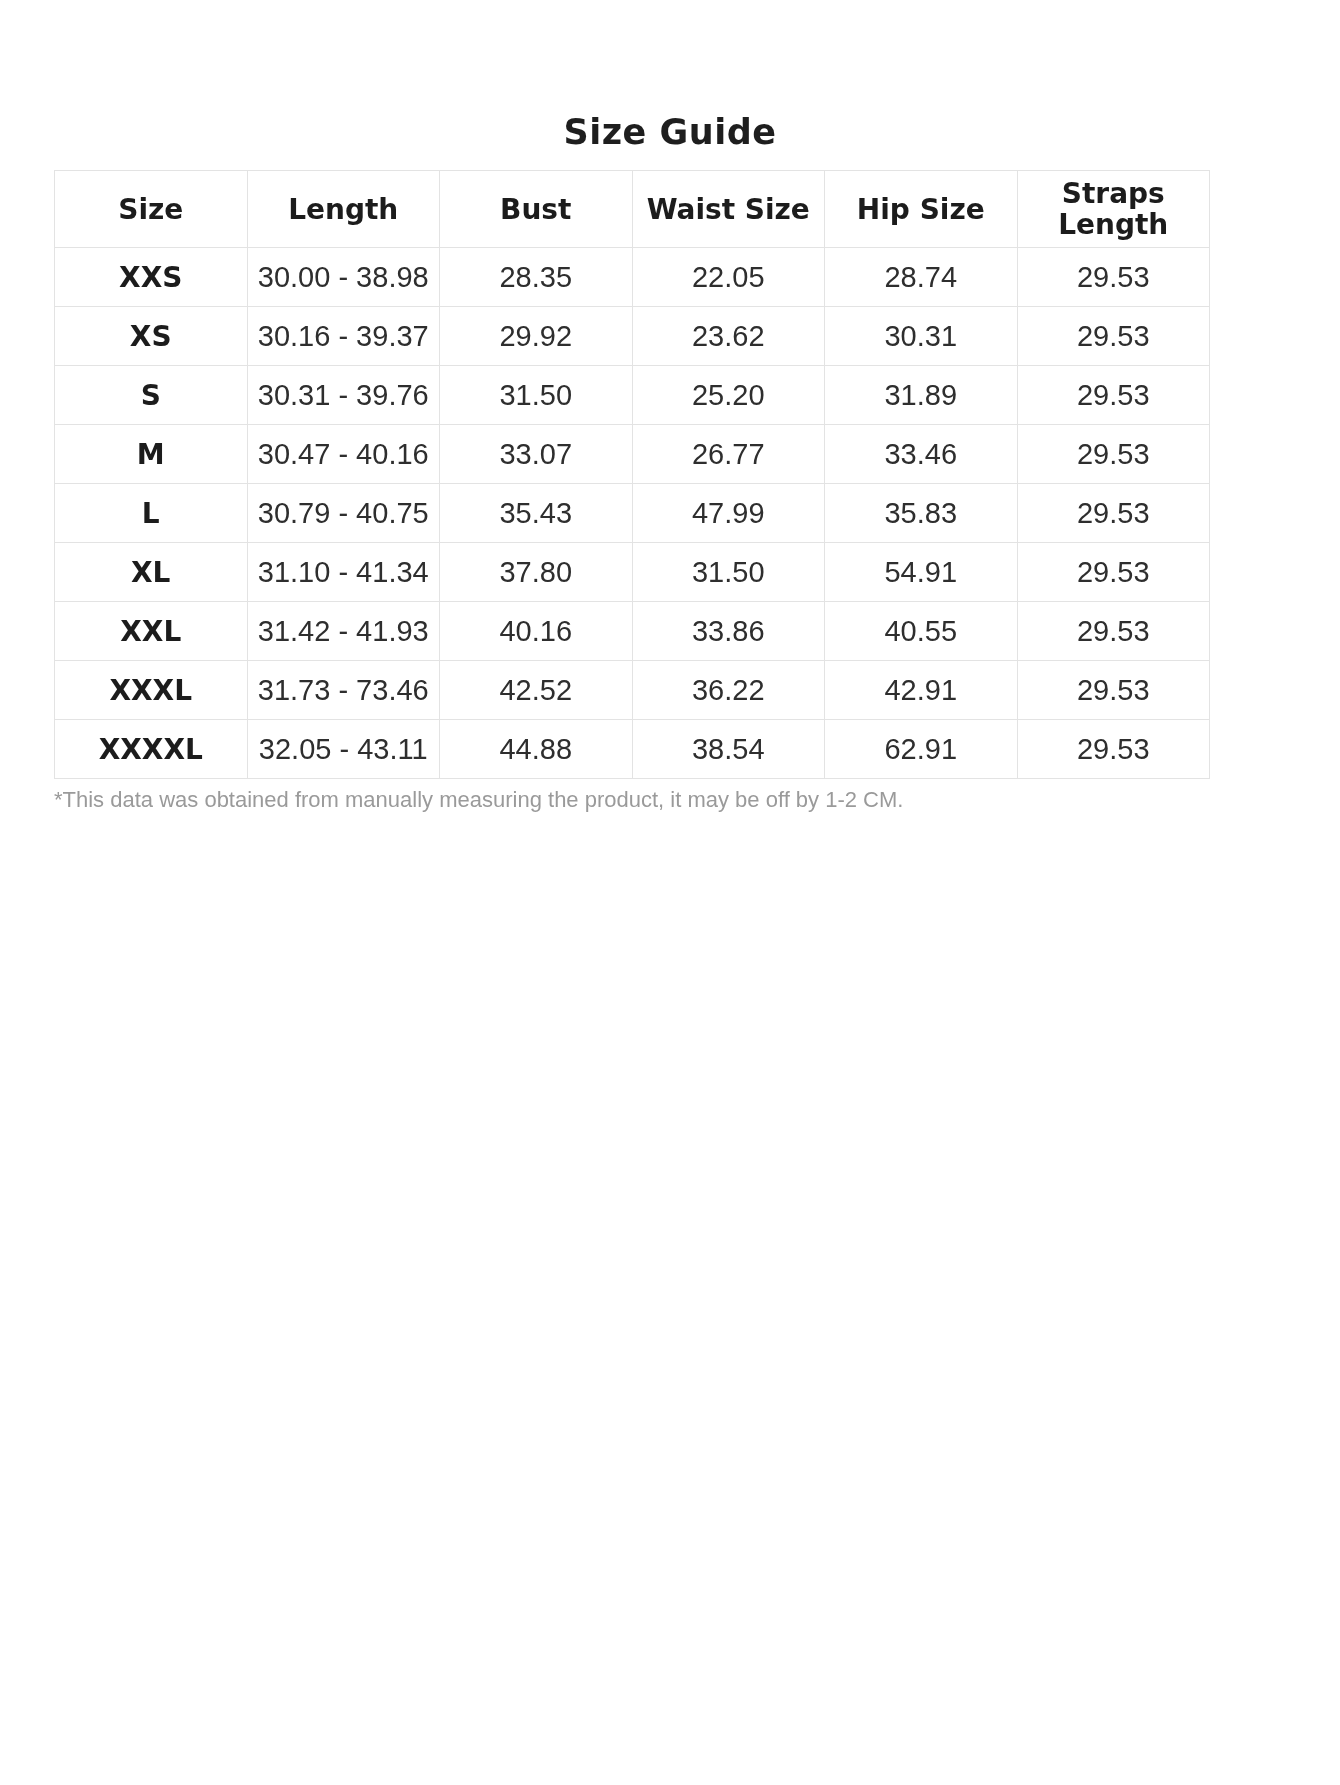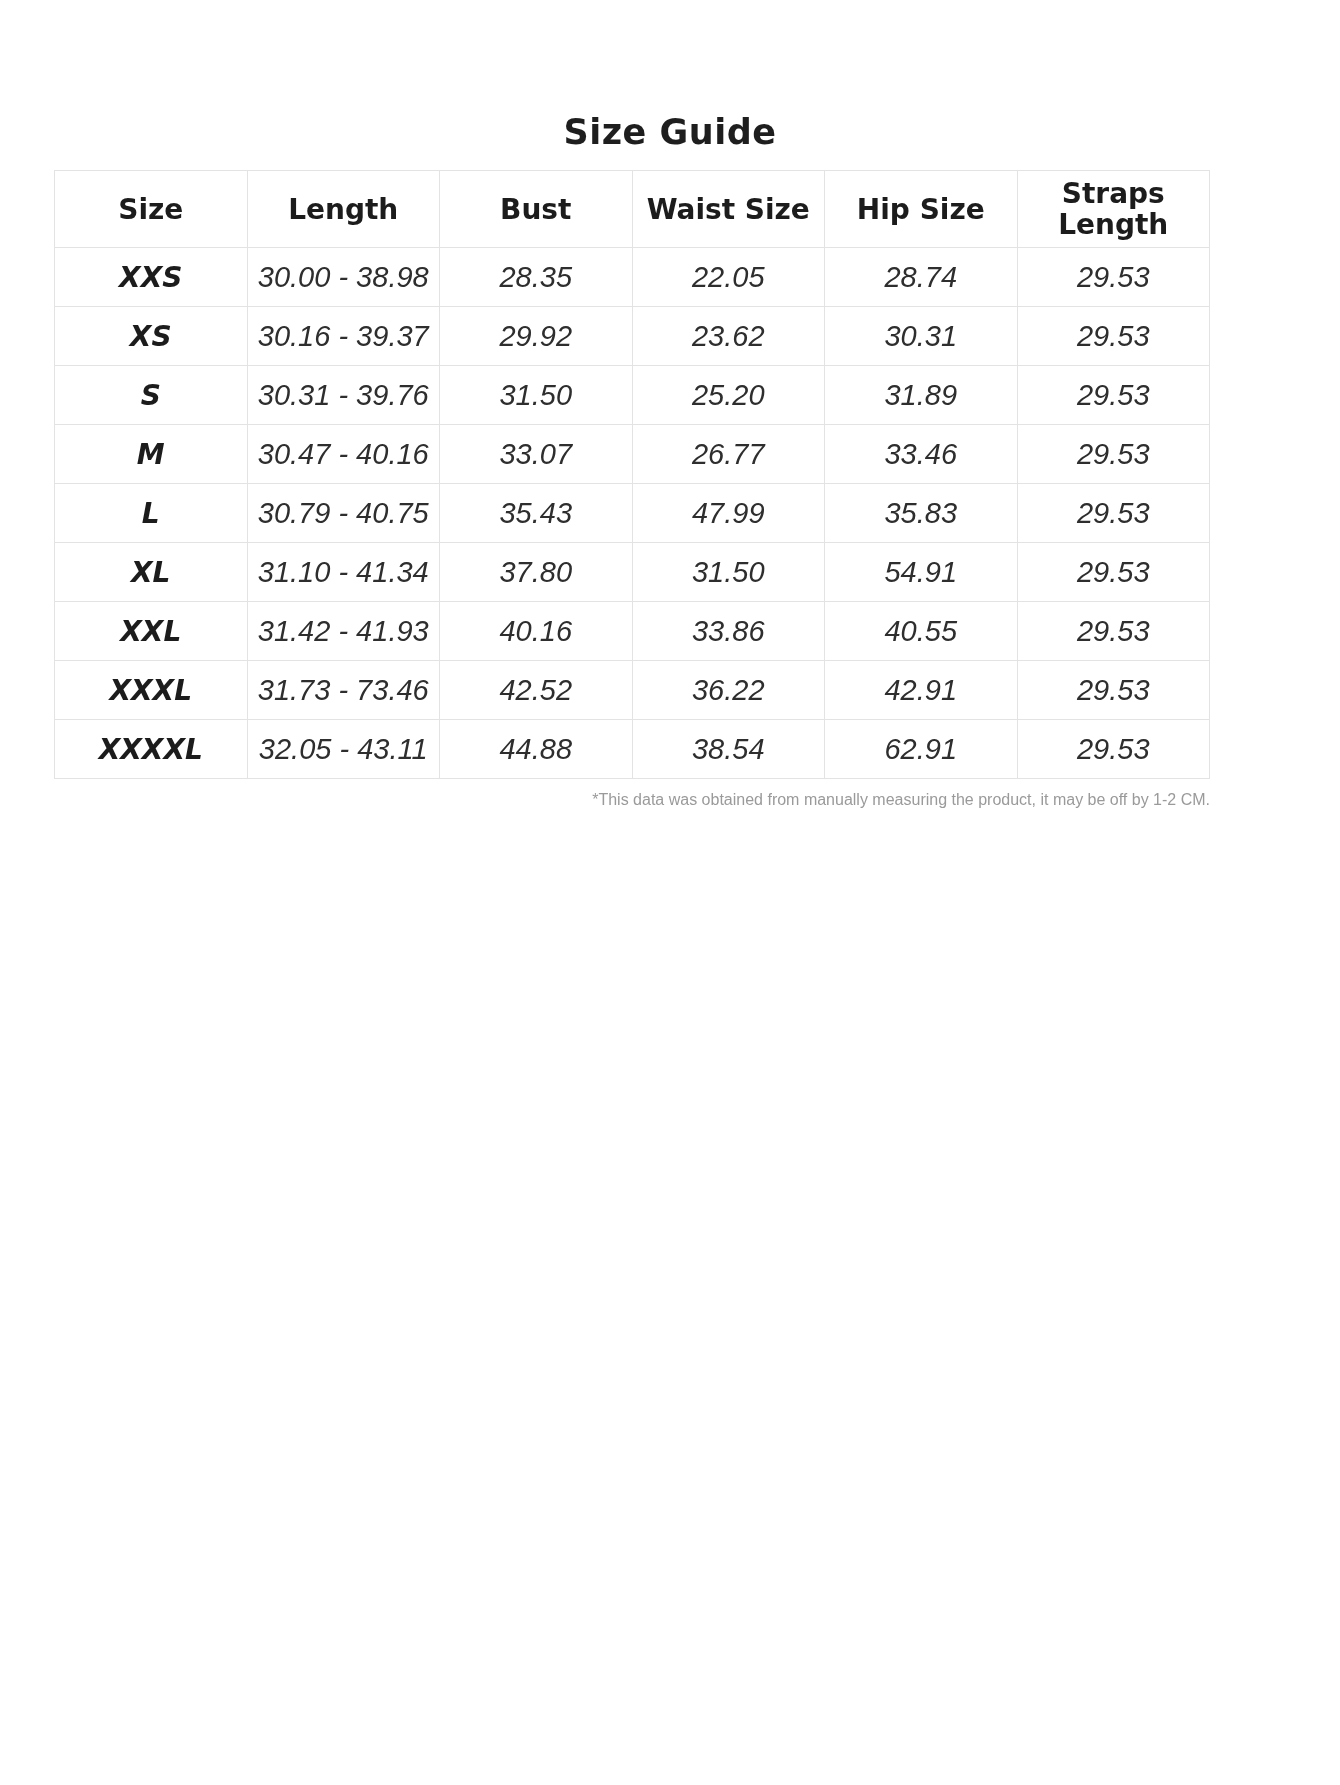--- a/index.html
+++ b/index.html
@@ -56,34 +56,33 @@
     font-size: 28px;
     line-height: 31px;
     color: #1c1c1c;
     white-space: pre-line;
   }
   table.size-table td {
     height: 59px;
     font-family: "Liberation Sans", sans-serif;
     font-size: 29px;
     color: #2e2e2e;
-    font-style: italic;
   }
   table.size-table td.size-cell {
     font-family: "DejaVu Sans", sans-serif;
     font-weight: bold;
     font-size: 28px;
     color: #1c1c1c;
   }
   .footnote {
     margin-top: 5px;
     width: 100%;
-    text-align: right;
+    text-align: left;
     font-family: "Liberation Sans", sans-serif;
-    font-size: 16px;
+    font-size: 22px;
     line-height: 32px;
     color: #9a9a9a;
   }
 </style>
 </head>
 <body>
 
 <div class="page-title">Size Guide</div>
 
 <div class="table-wrap">

